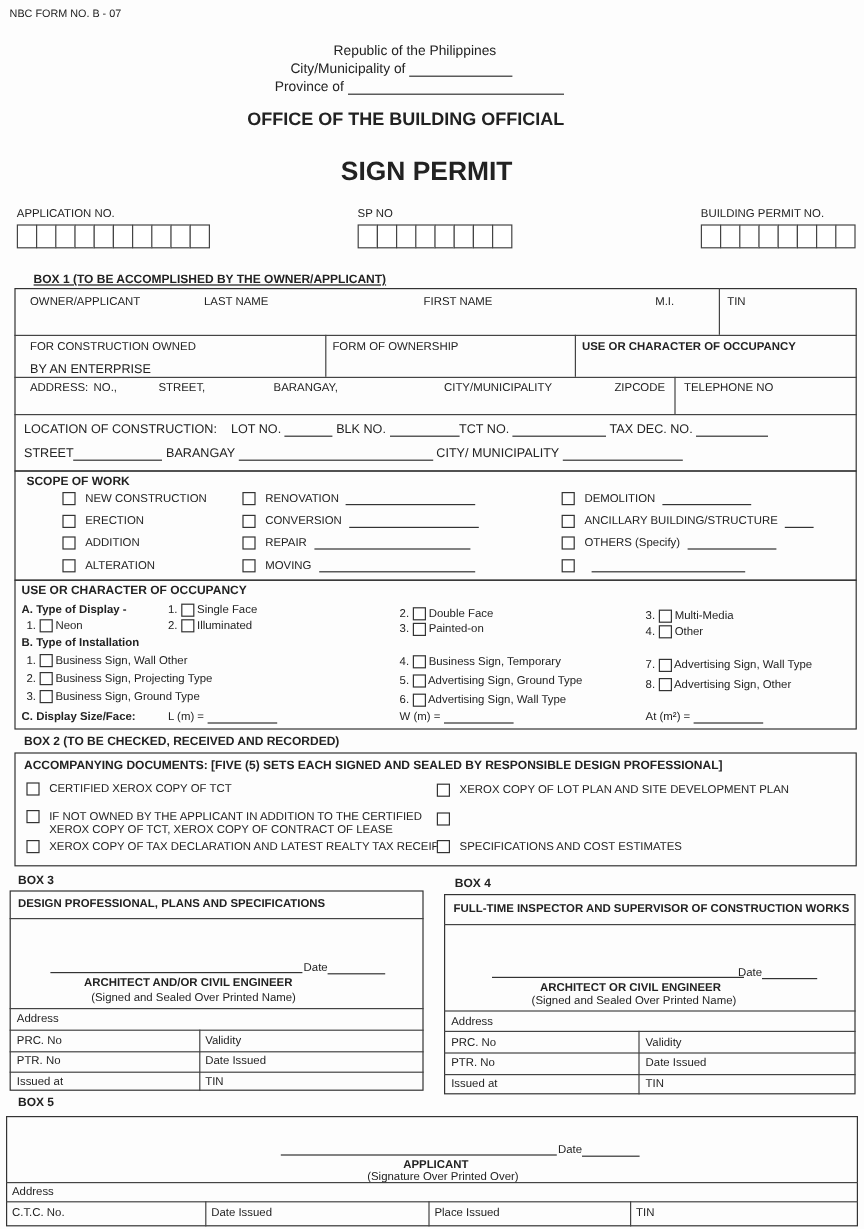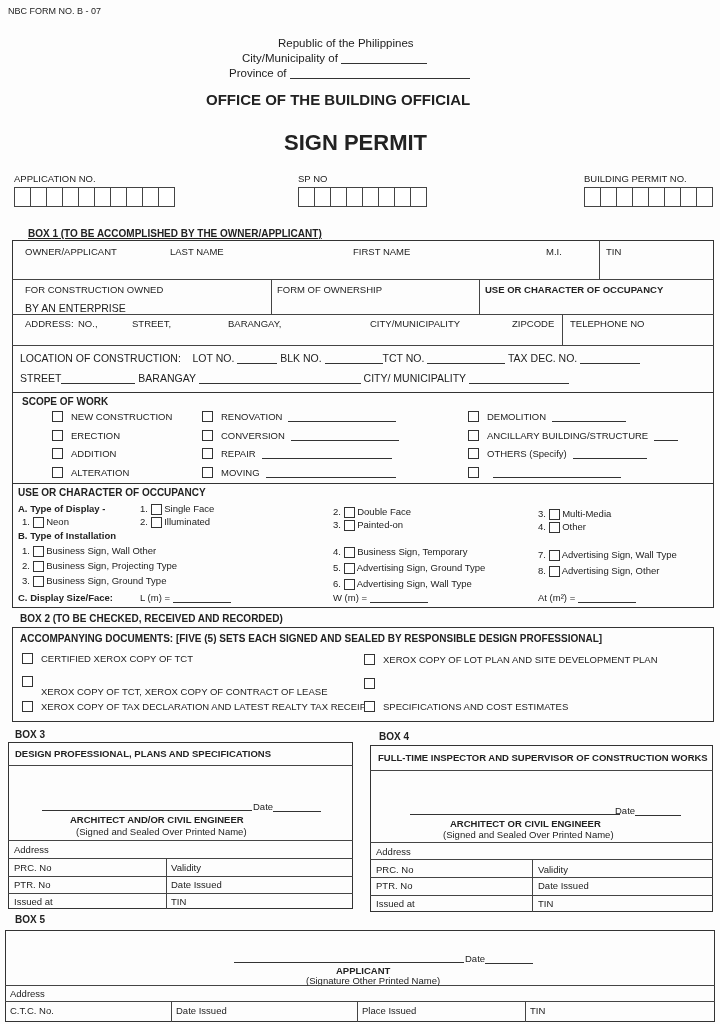--- a/index.html
+++ b/index.html
@@ -152,21 +152,21 @@
 <div class="t b" style="left:18px;top:592px;">C. Display Size/Face:</div>
 <div class="t" style="left:140px;top:592px;"><span>L (m) =</span> <span class="line" style="width:58px;"></span></div>
 <div class="t" style="left:333px;top:592px;"><span>W (m) =</span> <span class="line" style="width:58px;"></span></div>
 <div class="t" style="left:538px;top:592px;"><span>At (m²) =</span> <span class="line" style="width:58px;"></span></div>
 
 <div class="t b" style="left:20px;top:613px;font-size:10px;">BOX 2  (TO BE CHECKED, RECEIVED AND RECORDED)</div>
 <div class="frame" style="left:12px;top:627px;width:702px;height:95px;"></div>
 <div class="t b" style="left:20px;top:633px;font-size:10px;">ACCOMPANYING DOCUMENTS: [FIVE (5) SETS EACH SIGNED AND SEALED BY RESPONSIBLE DESIGN PROFESSIONAL]</div>
 <div id="docs">
     <div class="t" style="left: 22px; top: 652px;"><span class="cb"></span><span style="margin-left: 8px; vertical-align: middle;">CERTIFIED XEROX COPY OF TCT</span></div>
-    <div class="t" style="left: 22px; top: 675px;"><span class="cb"></span></div>
+    <div class="t" style="left: 22px; top: 675px;"><span class="cb"></span><span style="margin-left: 8px; vertical-align: middle;">IF NOT OWNED BY THE APPLICANT IN ADDITION TO THE CERTIFIED</span></div>
     <div class="t" style="left: 41px; top: 686px;">XEROX COPY OF TCT, XEROX COPY OF CONTRACT OF LEASE</div>
     <div class="t" style="left: 22px; top: 700px;"><span class="cb"></span><span style="margin-left: 8px; vertical-align: middle;">XEROX COPY OF TAX DECLARATION AND LATEST REALTY TAX RECEIPT</span></div>
     <div class="t" style="left: 364px; top: 653px;"><span class="cb"></span><span style="margin-left: 8px; vertical-align: middle; text-align: center;">XEROX COPY OF LOT PLAN AND SITE DEVELOPMENT PLAN</span></div>
     <div class="t" style="left: 364px; top: 677px;"><span class="cb"></span></div>
     <div class="t" style="left: 364px; top: 700px; text-align: center;"><span class="cb"></span><span style="margin-left: 8px; vertical-align: middle;">SPECIFICATIONS AND COST ESTIMATES</span></div>
   </div>
 
 <div class="t b" style="left:15px;top:729px;font-size:10px;">BOX 3</div>
 <div class="frame" style="left:8px;top:742px;width:345px;height:167px;"></div>
 <div class="hl" style="left:8px;top:765px;width:345px;"></div>
@@ -207,21 +207,21 @@
 <div class="t" style="left:376px;top:880px;">PTR. No</div>
 <div class="t" style="left:538px;top:880px;">Date Issued</div>
 <div class="t" style="left:376px;top:898px;">Issued at</div>
 <div class="t" style="left:538px;top:898px;">TIN</div>
 
 <div class="t b" style="left:15px;top:914px;font-size:10px;">BOX 5</div>
 <div class="frame" style="left:5px;top:930px;width:710px;height:92px;"></div>
 <div class="abs" style="left:234px;top:962px;width:230px;border-bottom:1px solid #333;"></div>
 <div class="t" style="left:465px;top:953px;"><span>Date</span><span class="line" style="width:48px;"></span></div>
 <div class="t b" style="left:336px;top:965px;">APPLICANT</div>
-<div class="t" style="left:306px;top:975px;">(Signature Other Printed Name)</div>
+<div class="t" style="left:306px;top:975px;">(Signature Over Printed Over)</div>
 <div class="hl" style="left:5px;top:985px;width:710px;"></div>
 <div class="hl" style="left:5px;top:1001px;width:710px;"></div>
 <div class="vl" style="left:171px;top:1001px;height:21px;"></div>
 <div class="vl" style="left:357px;top:1001px;height:21px;"></div>
 <div class="vl" style="left:525px;top:1001px;height:21px;"></div>
 <div class="t" style="left:10px;top:988px;">Address</div>
 <div class="t" style="left:10px;top:1005px;">C.T.C. No.</div>
 <div class="t" style="left:176px;top:1005px;">Date Issued</div>
 <div class="t" style="left:362px;top:1005px;">Place Issued</div>
 <div class="t" style="left:530px;top:1005px;">TIN</div>

